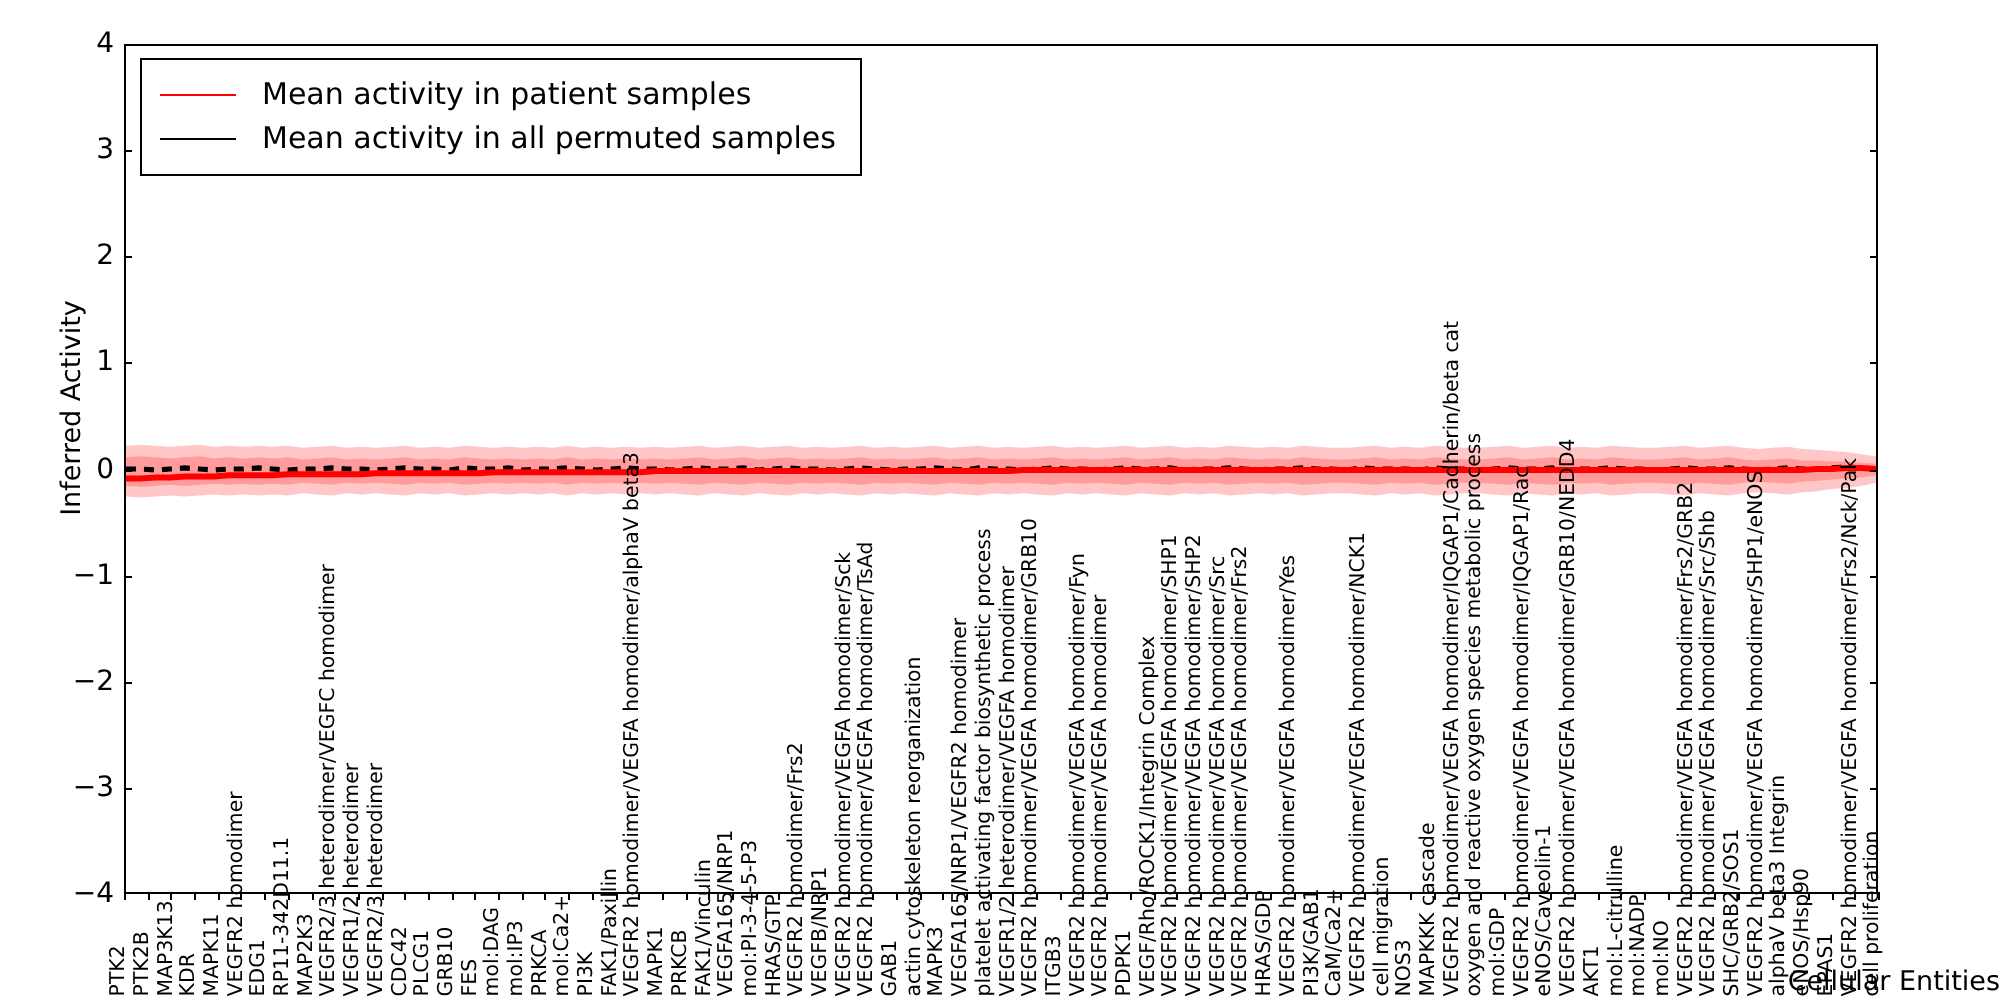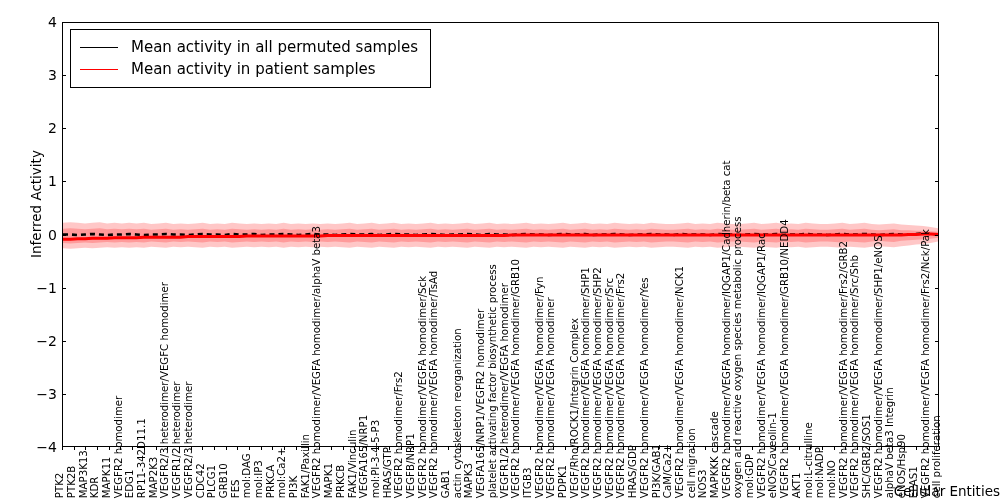--- a/index.html
+++ b/index.html
@@ -156,26 +156,26 @@
         <path d="M0.00,206.66 L8.40,206.13 L16.81,206.66 L25.21,207.19 L33.61,206.66 L42.02,206.13 L50.42,207.19 L58.82,206.66 L67.23,207.19 L75.63,206.66 L84.03,207.19 L92.44,206.66 L100.84,207.72 L109.24,207.19 L117.65,206.66 L126.05,207.72 L134.45,207.19 L142.86,207.72 L151.26,207.19 L159.66,206.66 L168.07,207.72 L176.47,207.19 L184.87,207.72 L193.28,206.66 L201.68,207.19 L210.08,207.72 L218.49,207.19 L226.89,207.72 L235.29,207.19 L243.70,207.72 L252.10,206.66 L260.50,207.72 L268.91,207.19 L277.31,207.72 L285.71,207.19 L294.12,207.72 L302.52,207.19 L310.92,207.72 L319.33,207.19 L327.73,206.66 L336.13,207.72 L344.54,207.19 L352.94,206.66 L361.34,207.72 L369.75,207.19 L378.15,206.66 L386.55,207.72 L394.96,207.19 L403.36,207.72 L411.76,207.19 L420.17,206.66 L428.57,207.72 L436.97,207.19 L445.38,207.72 L453.78,207.19 L462.18,206.66 L470.59,207.72 L478.99,207.19 L487.39,206.66 L495.80,207.72 L504.20,207.19 L512.61,207.72 L521.01,207.19 L529.41,206.66 L537.82,207.72 L546.22,207.19 L554.62,207.72 L563.03,207.19 L571.43,206.66 L579.83,207.72 L588.24,207.19 L596.64,206.66 L605.04,207.72 L613.45,207.19 L621.85,207.72 L630.25,206.66 L638.66,207.19 L647.06,207.72 L655.46,207.19 L663.87,207.72 L672.27,206.66 L680.67,207.19 L689.08,207.72 L697.48,207.72 L705.88,207.19 L714.29,206.66 L722.69,207.72 L731.09,207.19 L739.50,207.72 L747.90,206.66 L756.30,207.19 L764.71,207.72 L773.11,207.72 L781.51,207.19 L789.92,206.66 L798.32,207.72 L806.72,207.19 L815.13,206.66 L823.53,207.72 L831.93,207.19 L840.34,207.72 L848.74,206.66 L857.14,207.19 L865.55,207.72 L873.95,207.72 L882.35,207.19 L890.76,206.66 L899.16,207.72 L907.56,207.19 L915.97,206.66 L924.37,207.72 L932.77,208.25 L941.18,207.72 L949.58,207.19 L957.98,208.25 L966.39,208.25 L974.79,208.78 L983.19,208.78 L991.60,209.31 L1000.00,209.84 L1000.00,215.69 L991.60,216.75 L983.19,217.28 L974.79,217.81 L966.39,218.34 L957.98,218.88 L949.58,219.94 L941.18,219.41 L932.77,218.88 L924.37,219.41 L915.97,220.47 L907.56,219.94 L899.16,219.41 L890.76,220.47 L882.35,219.94 L873.95,219.41 L865.55,219.41 L857.14,219.94 L848.74,220.47 L840.34,219.41 L831.93,219.94 L823.53,219.41 L815.13,220.47 L806.72,219.94 L798.32,219.41 L789.92,220.47 L781.51,219.94 L773.11,219.41 L764.71,219.41 L756.30,219.94 L747.90,220.47 L739.50,219.41 L731.09,219.94 L722.69,219.41 L714.29,220.47 L705.88,219.94 L697.48,219.41 L689.08,219.41 L680.67,219.94 L672.27,220.47 L663.87,219.41 L655.46,219.94 L647.06,219.41 L638.66,219.94 L630.25,220.47 L621.85,219.41 L613.45,219.94 L605.04,219.41 L596.64,220.47 L588.24,219.94 L579.83,219.41 L571.43,220.47 L563.03,219.94 L554.62,219.41 L546.22,219.94 L537.82,219.41 L529.41,220.47 L521.01,219.94 L512.61,219.41 L504.20,219.94 L495.80,219.41 L487.39,220.47 L478.99,219.94 L470.59,219.41 L462.18,220.47 L453.78,219.94 L445.38,219.41 L436.97,219.94 L428.57,219.41 L420.17,220.47 L411.76,219.94 L403.36,219.41 L394.96,219.94 L386.55,219.41 L378.15,220.47 L369.75,219.94 L361.34,219.41 L352.94,220.47 L344.54,219.94 L336.13,219.41 L327.73,220.47 L319.33,219.94 L310.92,219.41 L302.52,219.94 L294.12,219.41 L285.71,219.94 L277.31,219.41 L268.91,219.94 L260.50,219.41 L252.10,220.47 L243.70,219.41 L235.29,219.94 L226.89,219.41 L218.49,219.94 L210.08,219.41 L201.68,219.94 L193.28,220.47 L184.87,219.41 L176.47,219.94 L168.07,219.41 L159.66,220.47 L151.26,219.94 L142.86,219.41 L134.45,219.94 L126.05,219.41 L117.65,220.47 L109.24,219.94 L100.84,219.41 L92.44,220.47 L84.03,219.94 L75.63,220.47 L67.23,219.94 L58.82,220.47 L50.42,219.94 L42.02,220.47 L33.61,221.00 L25.21,220.47 L16.81,221.00 L8.40,221.53 L0.00,221.00 Z" fill="#ff6666" fill-opacity="0.45" stroke="none"></path>
       </svg>
     <svg class="line" id="line-layer" preserveAspectRatio="none" viewBox="0 0 1000 425">
         <path d="M0.00,212.50 L8.40,212.50 L16.81,213.03 L25.21,212.50 L33.61,211.97 L42.02,212.50 L50.42,213.03 L58.82,212.50 L67.23,212.50 L75.63,211.97 L84.03,212.50 L92.44,213.03 L100.84,212.50 L109.24,212.50 L117.65,211.97 L126.05,212.50 L134.45,212.50 L142.86,213.03 L151.26,212.50 L159.66,211.97 L168.07,212.50 L176.47,212.50 L184.87,213.03 L193.28,211.97 L201.68,212.50 L210.08,212.50 L218.49,211.97 L226.89,213.03 L235.29,212.50 L243.70,212.50 L252.10,211.97 L260.50,212.50 L268.91,213.03 L277.31,212.50 L285.71,211.97 L294.12,212.50 L302.52,212.50 L310.92,213.03 L319.33,212.50 L327.73,211.97 L336.13,212.50 L344.54,212.50 L352.94,211.97 L361.34,213.03 L369.75,212.50 L378.15,211.97 L386.55,212.50 L394.96,212.50 L403.36,213.03 L411.76,212.50 L420.17,211.97 L428.57,212.50 L436.97,213.03 L445.38,212.50 L453.78,212.50 L462.18,211.97 L470.59,212.50 L478.99,213.03 L487.39,211.97 L495.80,212.50 L504.20,212.50 L512.61,213.03 L521.01,212.50 L529.41,211.97 L537.82,212.50 L546.22,212.50 L554.62,213.03 L563.03,212.50 L571.43,211.97 L579.83,212.50 L588.24,212.50 L596.64,211.97 L605.04,213.03 L613.45,212.50 L621.85,212.50 L630.25,211.97 L638.66,212.50 L647.06,213.03 L655.46,212.50 L663.87,212.50 L672.27,211.97 L680.67,212.50 L689.08,212.50 L697.48,213.03 L705.88,211.97 L714.29,212.50 L722.69,212.50 L731.09,212.50 L739.50,213.03 L747.90,211.97 L756.30,212.50 L764.71,212.50 L773.11,213.03 L781.51,212.50 L789.92,211.97 L798.32,212.50 L806.72,212.50 L815.13,211.97 L823.53,213.03 L831.93,212.50 L840.34,212.50 L848.74,211.97 L857.14,212.50 L865.55,212.50 L873.95,213.03 L882.35,212.50 L890.76,211.97 L899.16,212.50 L907.56,212.50 L915.97,211.97 L924.37,212.50 L932.77,213.03 L941.18,212.50 L949.58,211.97 L957.98,212.50 L966.39,212.50 L974.79,211.97 L983.19,211.44 L991.60,211.97 L1000.00,212.50" fill="none" stroke="#000000" stroke-width="2.6" vector-effect="non-scaling-stroke" stroke-dasharray="5,4"></path>
         <path d="M0.00,217.28 L8.40,217.28 L16.81,216.75 L25.21,216.75 L33.61,216.22 L42.02,216.22 L50.42,216.22 L58.82,215.69 L67.23,215.69 L75.63,215.69 L84.03,215.69 L92.44,215.16 L100.84,215.16 L109.24,215.16 L117.65,215.16 L126.05,215.16 L134.45,215.16 L142.86,214.63 L151.26,214.63 L159.66,214.63 L168.07,214.63 L176.47,214.63 L184.87,214.63 L193.28,214.63 L201.68,214.63 L210.08,214.09 L218.49,214.09 L226.89,214.09 L235.29,214.09 L243.70,214.09 L252.10,214.09 L260.50,214.09 L268.91,214.09 L277.31,214.09 L285.71,214.09 L294.12,214.09 L302.52,213.56 L310.92,213.56 L319.33,213.56 L327.73,213.56 L336.13,213.56 L344.54,213.56 L352.94,213.56 L361.34,213.56 L369.75,213.56 L378.15,213.56 L386.55,213.56 L394.96,213.56 L403.36,213.56 L411.76,213.56 L420.17,213.56 L428.57,213.56 L436.97,213.56 L445.38,213.56 L453.78,213.56 L462.18,213.56 L470.59,213.56 L478.99,213.56 L487.39,213.56 L495.80,213.56 L504.20,213.56 L512.61,213.03 L521.01,213.03 L529.41,213.03 L537.82,213.03 L546.22,213.03 L554.62,213.03 L563.03,213.03 L571.43,213.03 L579.83,213.03 L588.24,213.03 L596.64,213.03 L605.04,213.03 L613.45,213.03 L621.85,213.03 L630.25,213.03 L638.66,213.03 L647.06,213.03 L655.46,213.03 L663.87,213.03 L672.27,213.03 L680.67,213.03 L689.08,213.03 L697.48,213.03 L705.88,213.03 L714.29,213.03 L722.69,213.03 L731.09,213.03 L739.50,213.03 L747.90,213.03 L756.30,213.03 L764.71,213.03 L773.11,213.03 L781.51,213.03 L789.92,213.03 L798.32,213.03 L806.72,213.03 L815.13,213.03 L823.53,213.03 L831.93,213.03 L840.34,213.03 L848.74,213.03 L857.14,213.03 L865.55,213.03 L873.95,213.03 L882.35,213.03 L890.76,213.03 L899.16,213.03 L907.56,213.03 L915.97,213.03 L924.37,213.03 L932.77,213.03 L941.18,213.03 L949.58,213.03 L957.98,213.03 L966.39,212.50 L974.79,212.50 L983.19,211.97 L991.60,211.97 L1000.00,212.50" fill="none" stroke="#ff0000" stroke-width="3.0" vector-effect="non-scaling-stroke"></path>
       </svg>
   </div>
 
   <div id="legend">
     <div class="legend-row">
+      <span class="legend-swatch" style="border-top-color: rgb(255, 0, 0);"></span>
+      <span class="legend-text">Mean activity in patient samples</span>
+    </div>
+    <div class="legend-row">
       <span class="legend-swatch" style="border-top-color: rgb(0, 0, 0);"></span>
       <span class="legend-text">Mean activity in all permuted samples</span>
-    </div>
-    <div class="legend-row">
-      <span class="legend-swatch" style="border-top-color: rgb(255, 0, 0);"></span>
-      <span class="legend-text">Mean activity in patient samples</span>
     </div>
   </div>
 
   <div id="xticklabels">
       <div class="xtick-label" style="left: 3.2px;">PTK2</div>
       <div class="xtick-label" style="left: 14.8933px;">PTK2B</div>
       <div class="xtick-label" style="left: 26.5867px;">MAP3K13</div>
       <div class="xtick-label" style="left: 38.28px;">KDR</div>
       <div class="xtick-label" style="left: 49.9733px;">MAPK11</div>
       <div class="xtick-label" style="left: 61.6667px;">VEGFR2 homodimer</div>

